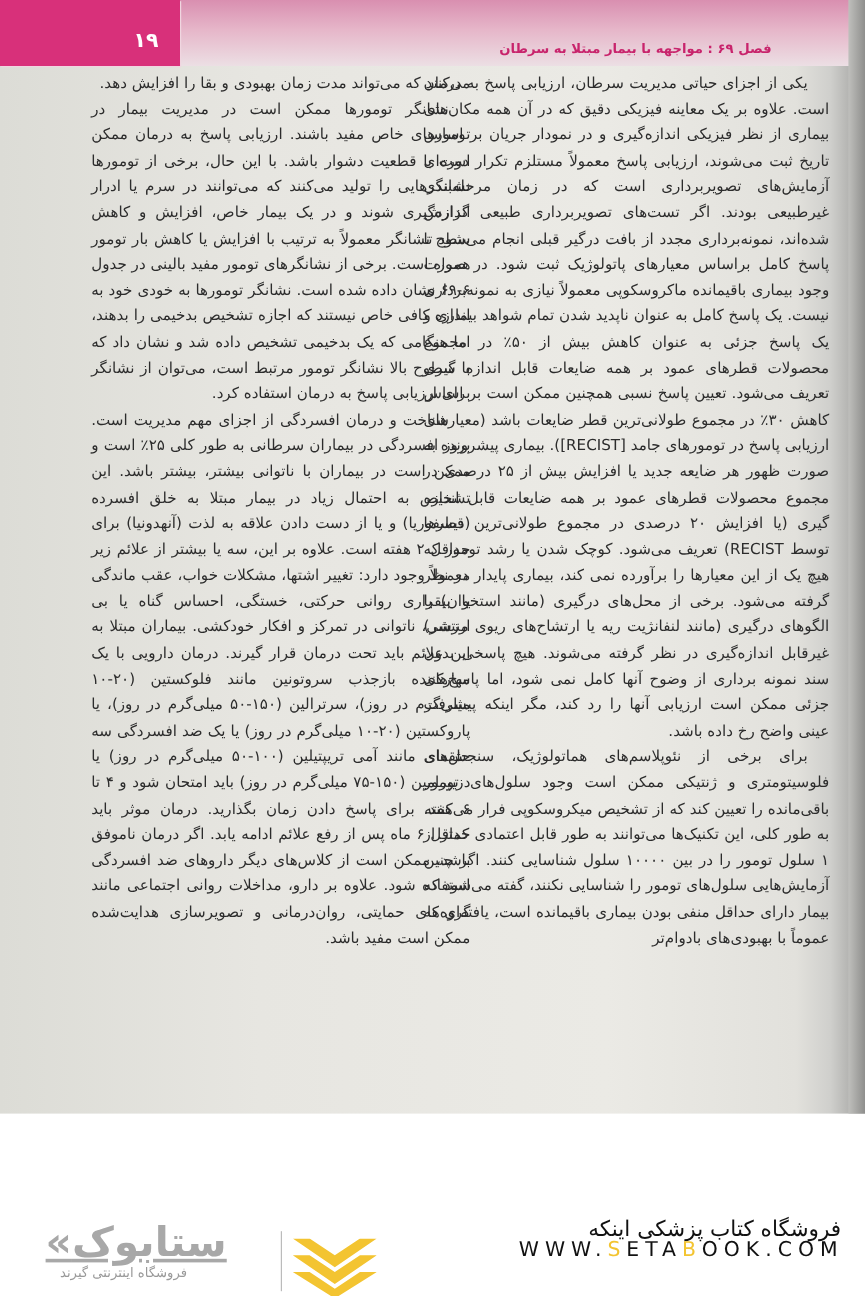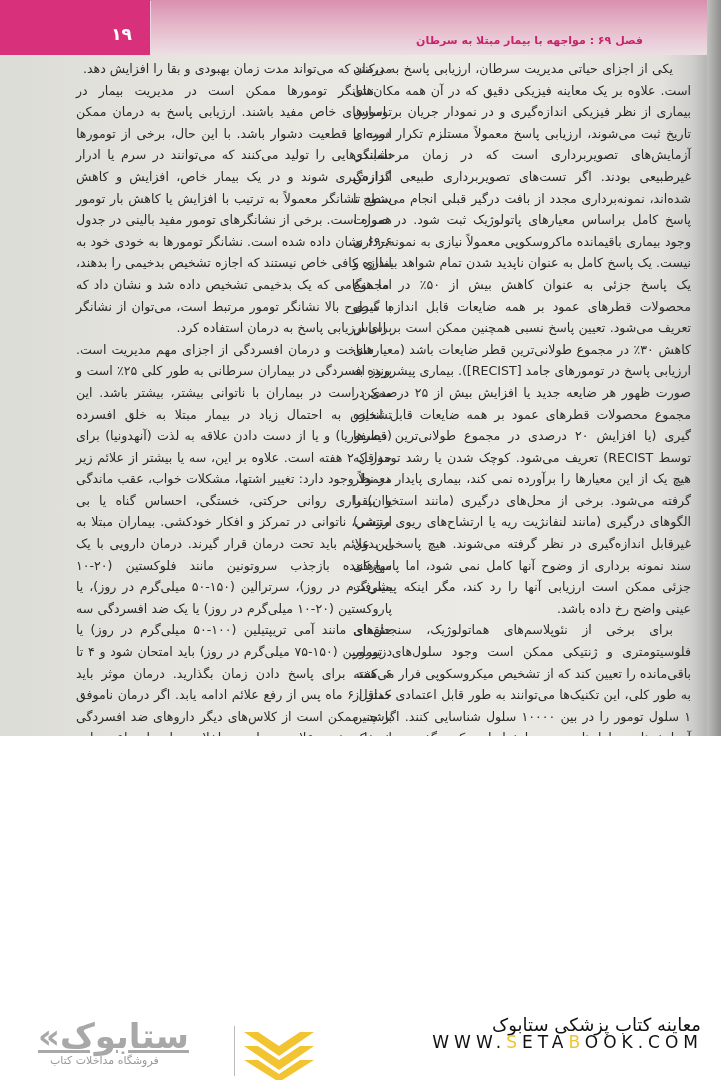--- a/index.html
+++ b/index.html
@@ -2,21 +2,21 @@
 <html><head>
 <meta charset="utf-8">
 <style>
   html, body { margin:0; padding:0; }
   body {
     width:721px; height:1080px; overflow:hidden; position:relative;
     background:#ffffff;
     font-family:"DejaVu Sans", sans-serif;
   }
   .page {
-    position:absolute; left:0; top:0; width:721px; height:736px;
+    position:absolute; left:0; top:0; width:721px; height:928px;
     background:linear-gradient(90deg,#dcdcd6 0%, #e7e6e1 30%, #ebeae5 70%, #e2e1dc 92%, #cfcfcc 96%, #9c9c9a 100%);
     overflow:hidden;
   }
   .header-band {
     position:absolute; left:0; top:0; width:721px; height:55px;
     background:linear-gradient(180deg,#d98fb0 0%, #e6b6c9 45%, #ecdfe4 100%);
   }
   .page-number-box {
     position:absolute; left:0; top:0; width:150px; height:55px;
     background:#d8307a;
@@ -103,25 +103,25 @@
     <p class="para">نشانگر تومورها ممکن است در مدیریت بیمار در تومورهای خاص مفید باشند. ارزیابی پاسخ به درمان ممکن است با قطعیت دشوار باشد. با این حال، برخی از تومورها نشانگرهایی را تولید می‌کنند که می‌توانند در سرم یا ادرار اندازه‌گیری شوند و در یک بیمار خاص، افزایش و کاهش سطح نشانگر معمولاً به ترتیب با افزایش یا کاهش بار تومور همراه است. برخی از نشانگرهای تومور مفید بالینی در جدول ۶-۶۹ نشان داده شده است. نشانگر تومورها به خودی خود به اندازه کافی خاص نیستند که اجازه تشخیص بدخیمی را بدهند، اما هنگامی که یک بدخیمی تشخیص داده شد و نشان داد که با سطوح بالا نشانگر تومور مرتبط است، می‌توان از نشانگر برای ارزیابی پاسخ به درمان استفاده کرد.</p>
     <p class="para">شناخت و درمان افسردگی از اجزای مهم مدیریت است. بروز افسردگی در بیماران سرطانی به طور کلی ۲۵٪ است و ممکن است در بیماران با ناتوانی بیشتر، بیشتر باشد. این تشخیص به احتمال زیاد در بیمار مبتلا به خلق افسرده (دیسفوریا) و یا از دست دادن علاقه به لذت (آنهدونیا) برای حداقل ۲ هفته است. علاوه بر این، سه یا بیشتر از علائم زیر معمولاً وجود دارد: تغییر اشتها، مشکلات خواب، عقب ماندگی یا بیقراری روانی حرکتی، خستگی، احساس گناه یا بی ارزشی، ناتوانی در تمرکز و افکار خودکشی. بیماران مبتلا به این علائم باید تحت درمان قرار گیرند. درمان دارویی با یک مهارکننده بازجذب سروتونین مانند فلوکستین (۲۰-۱۰ میلی‌گرم در روز)، سرترالین (۱۵۰-۵۰ میلی‌گرم در روز)، یا پاروکستین (۲۰-۱۰ میلی‌گرم در روز) یا یک ضد افسردگی سه حلقه‌ای مانند آمی تریپتیلین (۱۰۰-۵۰ میلی‌گرم در روز) یا دزیپرامین (۱۵۰-۷۵ میلی‌گرم در روز) باید امتحان شود و ۴ تا ۶ هفته برای پاسخ دادن زمان بگذارید. درمان موثر باید حداقل ۶ ماه پس از رفع علائم ادامه یابد. اگر درمان ناموفق باشد، ممکن است از کلاس‌های دیگر داروهای ضد افسردگی استفاده شود. علاوه بر دارو، مداخلات روانی اجتماعی مانند گروه‌های حمایتی، روان‌درمانی و تصویرسازی هدایت‌شده ممکن است مفید باشد.</p>
   </div>
 
   <div class="binding-edge"></div>
 </div>
 
 <div class="footer">
   <div class="footer-logo">
     <span class="logo-text-latin">«ستابوک</span>
-    <span class="logo-sub">فروشگاه مداخلات کتاب</span>
+    <span class="logo-sub">فروشگاه اینترنتی گیرند</span>
     <div class="logo-divider"></div>
     <svg class="logo-mark" viewBox="0 0 70 50">
       <polygon points="0,0 14,0 35,14 56,0 70,0 35,24" fill="#f3c431"></polygon>
       <polygon points="0,14 14,14 35,28 56,14 70,14 35,38" fill="#f3c431"></polygon>
       <polygon points="0,28 14,28 35,42 56,28 70,28 35,50" fill="#f3c431"></polygon>
     </svg>
   </div>
-  <div class="store-name">معاینه کتاب پزشکی ستابوک</div>
+  <div class="store-name">فروشگاه کتاب پزشکی اینکه</div>
   <div class="store-url">
     <span>WWW.</span><span class="accent">S</span><span>ETA</span><span class="accent">B</span><span>OOK.COM</span>
   </div>
 </div>
 
 </body></html>

